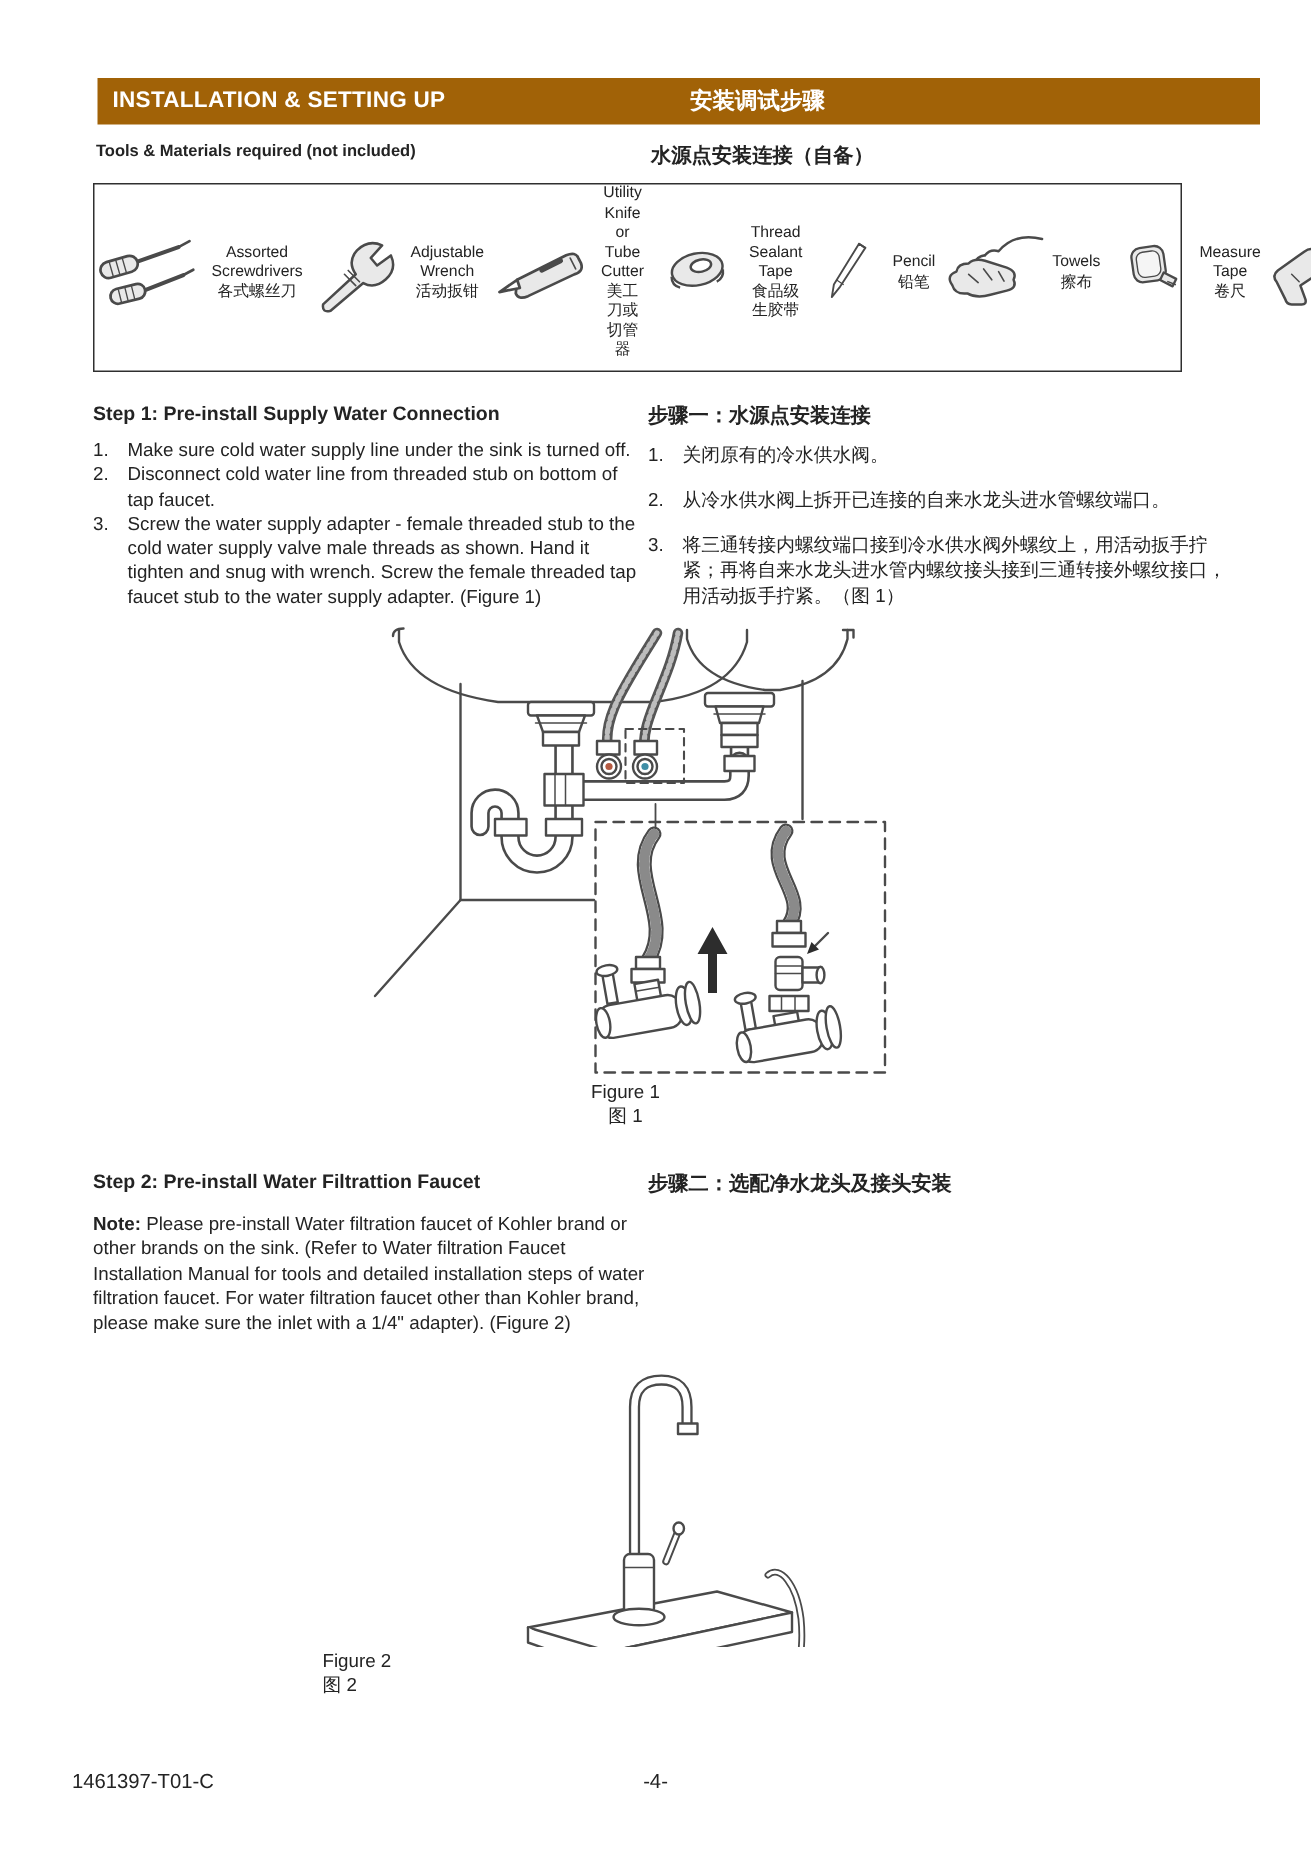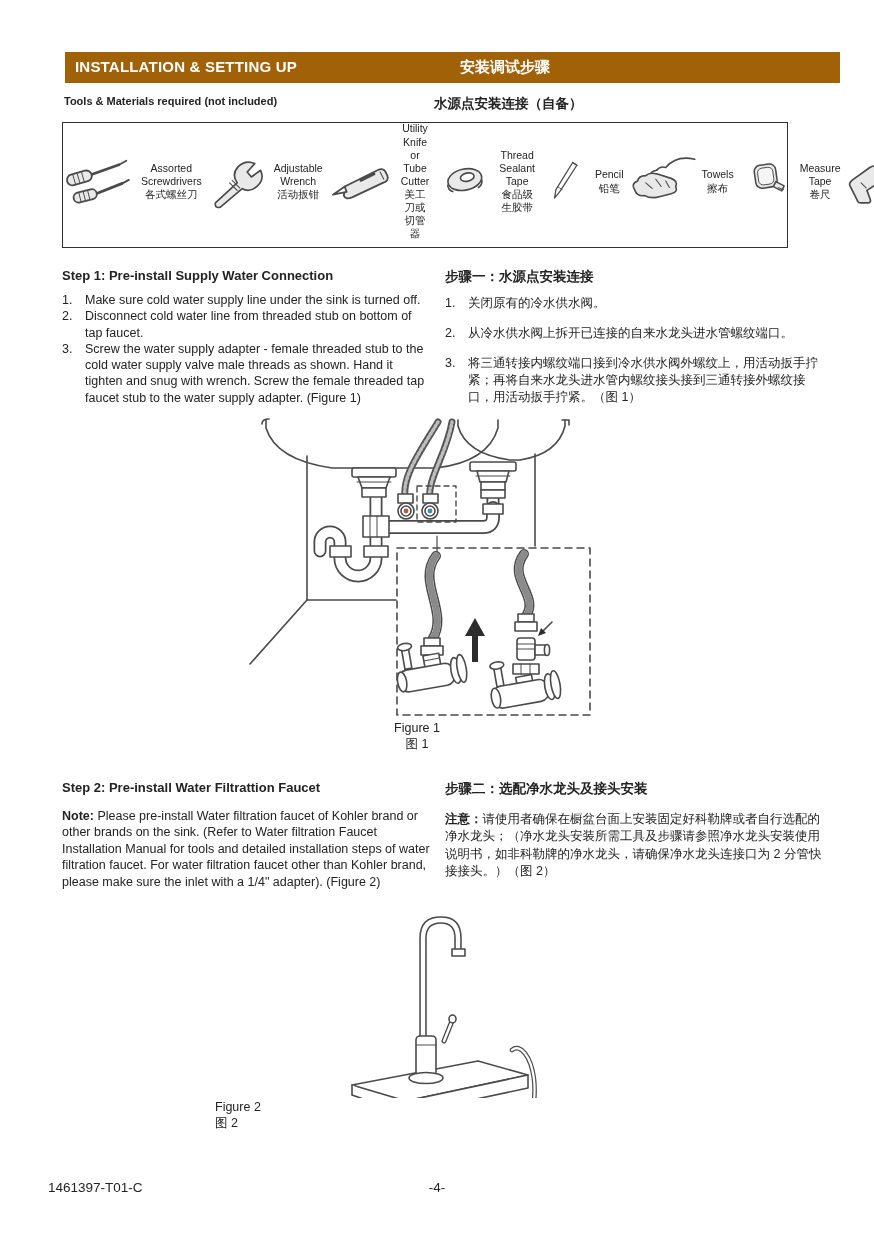--- a/index.html
+++ b/index.html
@@ -12,21 +12,21 @@
   .subtitle .t-en{position:absolute;left:64px;top:95px;font-size:11px;font-weight:bold;}
   .subtitle .t-zh{position:absolute;left:434px;top:95px;font-size:13.5px;font-weight:bold;}
   
   .tools-box{position:absolute;left:62px;top:122px;width:724px;height:124px;border:1.5px solid #2f2f2f;
              display:flex;align-items:stretch;}
   .tool{flex:1;display:flex;flex-direction:row;align-items:center;justify-content:flex-end;padding-bottom:7px;}
   .tool .ticon{height:72px;display:flex;align-items:center;justify-content:center;}
   .tool .tl{font-size:10.5px;line-height:1.25;text-align:center;}
   .tool .tl .zh{font-size:10.5px;}
   
-  .cols{position:absolute;left:62px;width:763px;display:grid;grid-template-columns:370px 1fr;column-gap:13px;}
+  .cols{position:absolute;left:62px;width:763px;display:grid;grid-template-columns:370px 1fr;}
   .step1{top:268px;}
   .step2{top:780px;}
   h3{margin:0 0 9px 0;font-size:13px;}
   .zhcol h3{font-size:13.5px;}
   .li{display:flex;font-size:12.5px;line-height:1.3;}
   .li .num{width:23px;flex:0 0 23px;}
   .li .txt{flex:1;}
   .zhcol .li{margin-bottom:13px;line-height:1.35;}
   .zhcol .li:last-child{margin-bottom:0;}
   .note{font-size:12.5px;line-height:1.32;}
@@ -355,21 +355,20 @@
     <div>图 1</div>
   </div>
 
   <div class="cols step2">
     <div class="encol">
       <h3>Step 2: Pre-install Water Filtrattion Faucet</h3>
       <p class="note"><span class="b">Note:</span><span> Please pre-install Water filtration faucet of Kohler brand or other brands on the sink. (Refer to Water filtration Faucet Installation Manual for tools and detailed installation steps of water filtration faucet. For water filtration faucet other than Kohler brand, please make sure the inlet with a 1/4" adapter). (Figure 2)</span></p>
     </div>
     <div class="zhcol">
       <h3>步骤二：选配净水龙头及接头安装</h3>
-      <p class="note"><span class="b">注意：</span><span>请使用者确保在橱盆台面上安装固定好科勒牌或者自行选配的净水龙头；（净水龙头安装所需工具及步骤请参照净水龙头安装使用说明书，如非科勒牌的净水龙头，请确保净水龙头连接口为 2 分管快接接头。）（图 2）</span></p>
     </div>
   </div>
 
   <div class="fig2-svg">
     <svg width="230" height="205" viewBox="0 0 230 205">
       <g stroke="#4a4a4a" stroke-width="1.6" fill="none" stroke-linecap="round" stroke-linejoin="round">
 
         <path d="M96,277 C98,298 124,304 150,289 C190,266 208,228 204,188 C201,165 190,152 182,159" stroke-width="4.6" transform="translate(0,-2)"></path>
         <path d="M96,277 C98,298 124,304 150,289 C204,188 204,188 204,188 " stroke="none"></path>
         <path d="M96,275 C98,296 124,302 150,287 C190,264 208,226 204,186 C201,163 190,150 182,157" stroke="#fff" stroke-width="2.2"></path>

